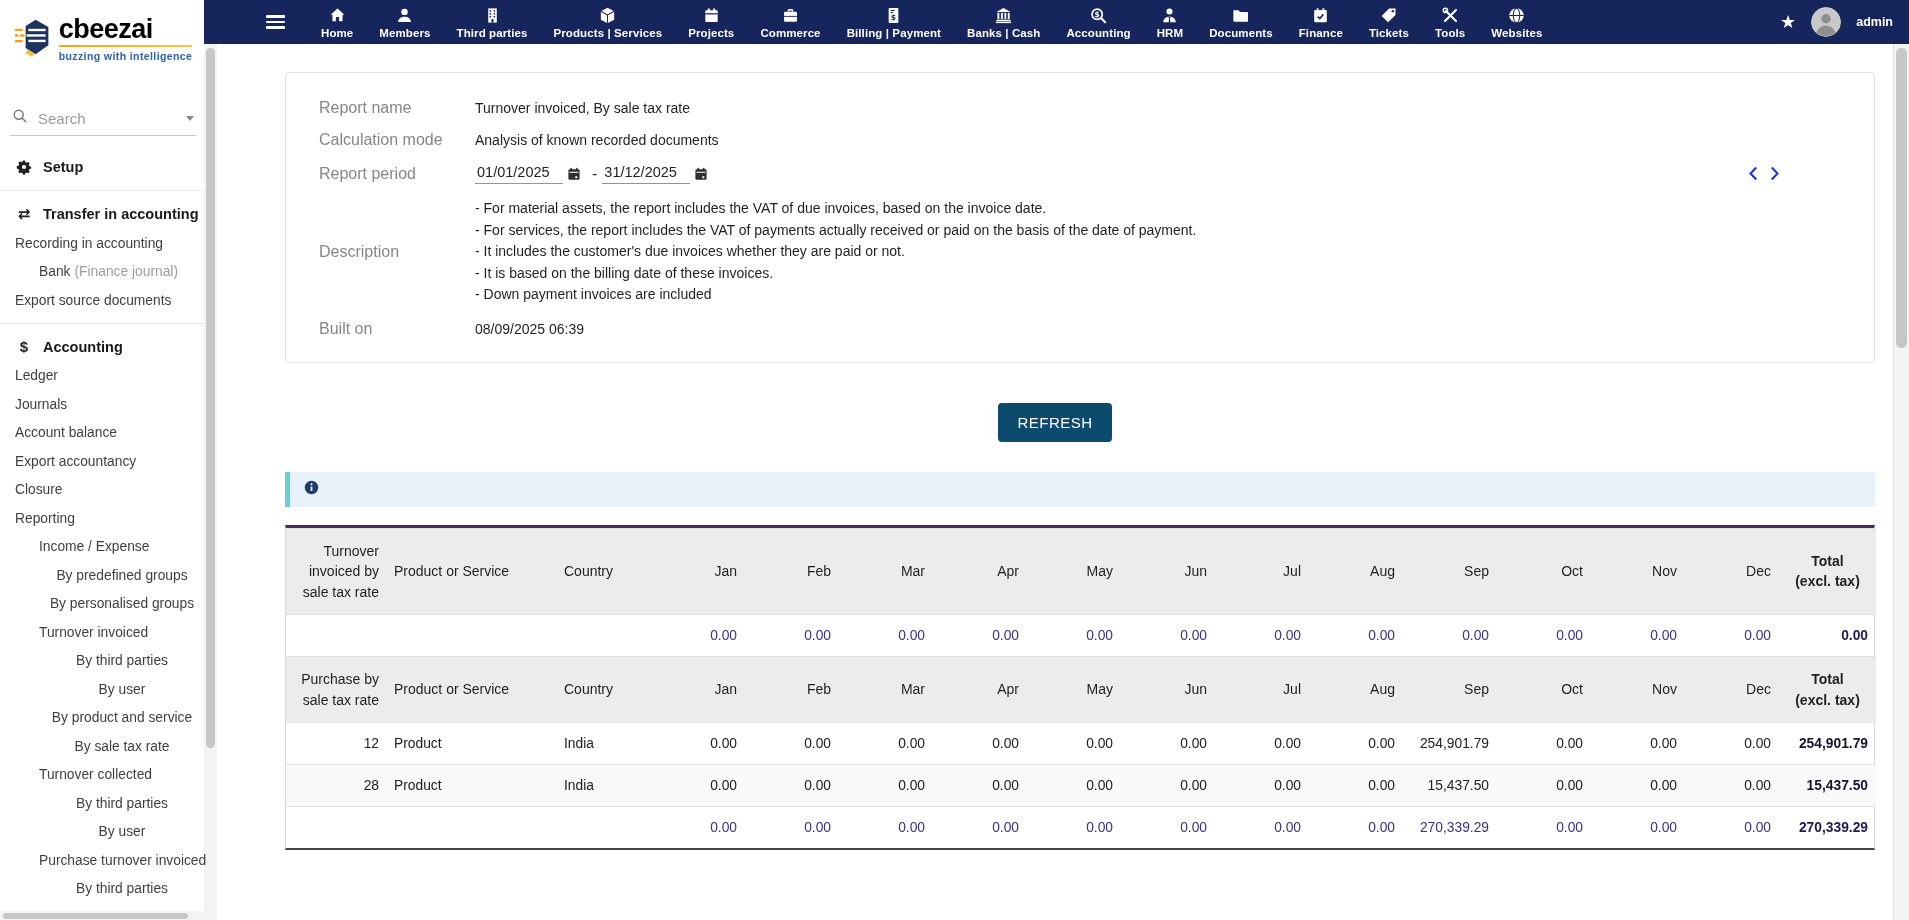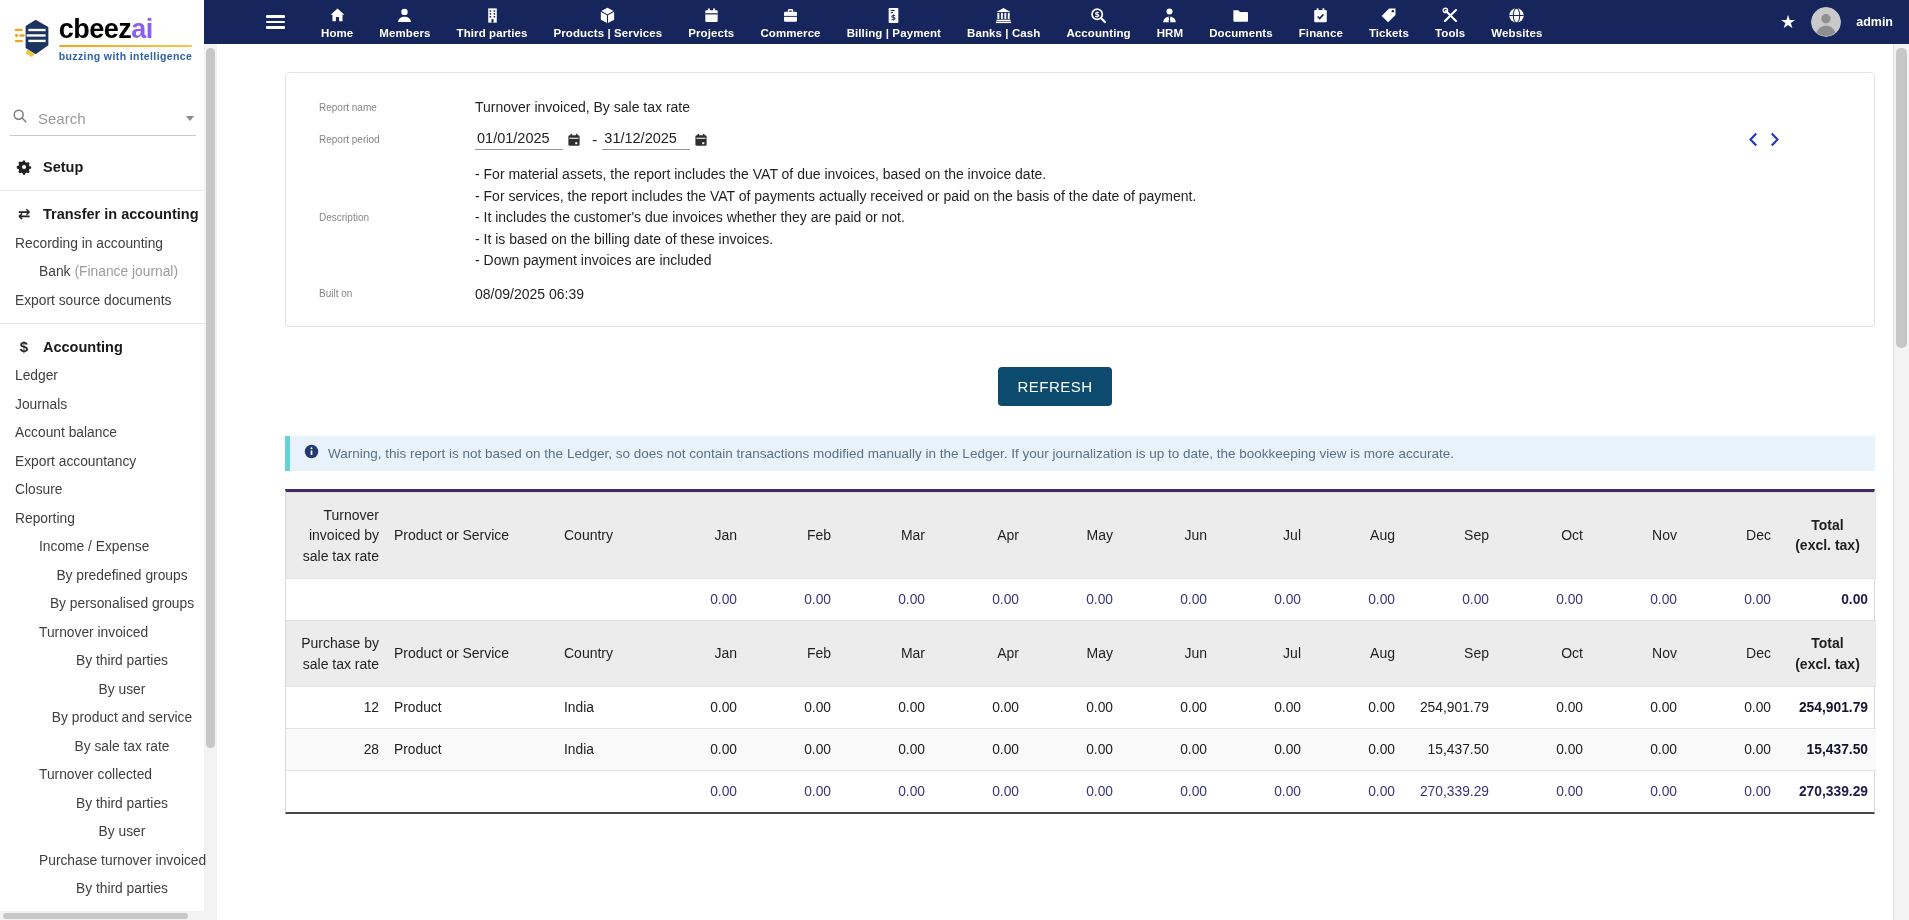--- a/index.html
+++ b/index.html
@@ -25,41 +25,41 @@
   .nav-item .nav-label { font-size:11.5px; font-weight:600; white-space:nowrap; letter-spacing:.1px; }
   .topbar-right { margin-left:auto; margin-right:16px; display:flex; align-items:center; gap:15px; }
   .star { font-size:18px; color:#fff; cursor:pointer; line-height:1; }
   .avatar { width:30px; height:30px; border-radius:50%; overflow:hidden; cursor:pointer; }
   .admin-name { font-size:12.5px; font-weight:700; cursor:pointer; }
 
   
   .logo-row { display:flex; align-items:center; justify-content:center; gap:7px; padding-top:10px; height:68px; }
   .brand-block { display:flex; flex-direction:column; }
   .brand-text { font-size:27px; font-weight:700; letter-spacing:-.5px; line-height:1; }
-  .brand-text .b1 { color:#000000; } .brand-text .b2 { color:#8b5cf6; }
+  .brand-text .b1 { color:#000000; } .brand-text .b2 { color:#000000; }
   .brand-underline { height:2.5px; background:linear-gradient(90deg,#f5a21b,#f8c64a); margin-top:2px; border-radius:2px; }
   .brand-tagline { font-size:10.5px; font-weight:700; color:#2d61a8; letter-spacing:.4px; margin-top:3px; }
   .search-row { margin:34px 8px 0 10px; border-bottom:1px solid #c9c9c9; padding:6px 2px 7px 2px; display:flex; align-items:center; gap:10px; cursor:text; }
   .search-row .ph { font-size:15px; color:#9a9a9a; }
   .search-caret { margin-left:auto; width:0; height:0; border-left:4.5px solid transparent; border-right:4.5px solid transparent; border-top:5px solid #8a8a8a; }
   .menu { margin-top:16px; }
   .s-header { display:flex; align-items:center; gap:10px; height:30px; margin-top:6px; padding-left:15px;
      font-size:14.5px; font-weight:700; color:#1a1a1a; cursor:pointer; }
   .s-header .hicon { width:18px; display:flex; justify-content:center; font-size:15px; font-weight:700; color:#222; }
   .s-item { display:flex; align-items:center; height:28.5px; font-size:13.8px; color:#3f3f3f; cursor:pointer; white-space:nowrap; }
   .s-item.ind0 { padding-left:15px; } .s-item.ind1 { padding-left:39px; } .s-item.ind2 { padding-left:40px;justify-content:center; }
   .s-item .suffix { color:#9c9c9c; margin-left:4px; }
   .s-divider { border-top:1px solid #e6e6e6; margin:8px 0; }
 
   
   .content { position:absolute; left:217px; top:44px; width:1676px; height:876px; background:#fff; overflow:hidden; }
   .report-card { margin:28px 18px 0 68px; border:1px solid #e2e2e2; border-radius:4px; padding:26px 24px 24px 33px; }
   .f-row { display:flex; align-items:center; margin-bottom:14px; }
   .f-row:last-child { margin-bottom:0; }
-  .f-label { flex:0 0 156px; font-size:10px; color:#868686; }
+  .f-label { flex:0 0 156px; font-size:16px; color:#868686; }
   .f-value { font-size:14px; color:#1f1f1f; }
   .date-input { width:88px; border:none; border-bottom:1px solid #949494; font-size:14.5px; color:#222;
      font-family:"Liberation Sans","DejaVu Sans",sans-serif; padding:1px 2px 3px 2px; outline:none; background:transparent; }
   .cal-btn { margin:0 6px 0 4px; cursor:pointer; display:inline-flex; }
   .dash { margin:0 5px; color:#333; }
   .period-nav { margin-left:auto; margin-right:70px; display:flex; gap:12px; align-items:center; }
   .chev { cursor:pointer; display:inline-flex; }
   .desc-lines { line-height:21.5px; font-size:14px; color:#1f1f1f; }
   .refresh-row { text-align:center; margin-top:40px; }
   .refresh-btn { background:#0c4a6e; color:#fff; border:none; border-radius:4px; padding:11px 19px;
@@ -406,20 +406,24 @@
 </header>
 
 <main class="content">
 
   <section class="report-card">
     <div class="f-row">
       <span class="f-label">Report name</span>
       <span class="f-value">Turnover invoiced, By sale tax rate</span>
     </div>
     <div class="f-row">
+      <span class="f-label">Calculation mode</span>
+      <span class="f-value">Analysis of known recorded documents</span>
+    </div>
+    <div class="f-row">
       <span class="f-label">Report period</span>
       <input class="date-input" value="01/01/2025" style="">
       <span class="cal-btn">
         <svg viewBox="0 0 16 16" width="14" height="14">
             <rect x="1.6" y="2.6" width="12.8" height="12" rx="1.6" fill="#2e2e2e"></rect>
             <rect x="4" y="1" width="1.8" height="3" fill="#2e2e2e"></rect>
             <rect x="10.2" y="1" width="1.8" height="3" fill="#2e2e2e"></rect>
             <rect x="2.8" y="5.4" width="10.4" height="1.2" fill="#fff"></rect>
             <rect x="9.4" y="10.6" width="2.4" height="2.2" fill="#fff"></rect>
           </svg>
@@ -469,21 +473,20 @@
   </div>
 
   <div class="warning">
     <span>
       <svg viewBox="0 0 16 16" width="15" height="15">
           <circle cx="8" cy="8" r="7.2" fill="#223a70"></circle>
           <rect x="7.1" y="6.9" width="1.8" height="4.8" fill="#fff"></rect>
           <circle cx="8" cy="4.5" r="1.1" fill="#fff"></circle>
         </svg>
     </span>
-    <span>Warning, this report is not based on the Ledger, so does not contain transactions modified manually in the Ledger. If your journalization is up to date, the bookkeeping view is more accurate.</span>
   </div>
 
   <div class="tables-wrap">
       <table class="report-table">
         <colgroup>
           <col style="width: 100px;">
           <col style="width: 170px;">
           <col style="width: 95px;">
           <col style="width: 94px;">
           <col style="width: 94px;">

